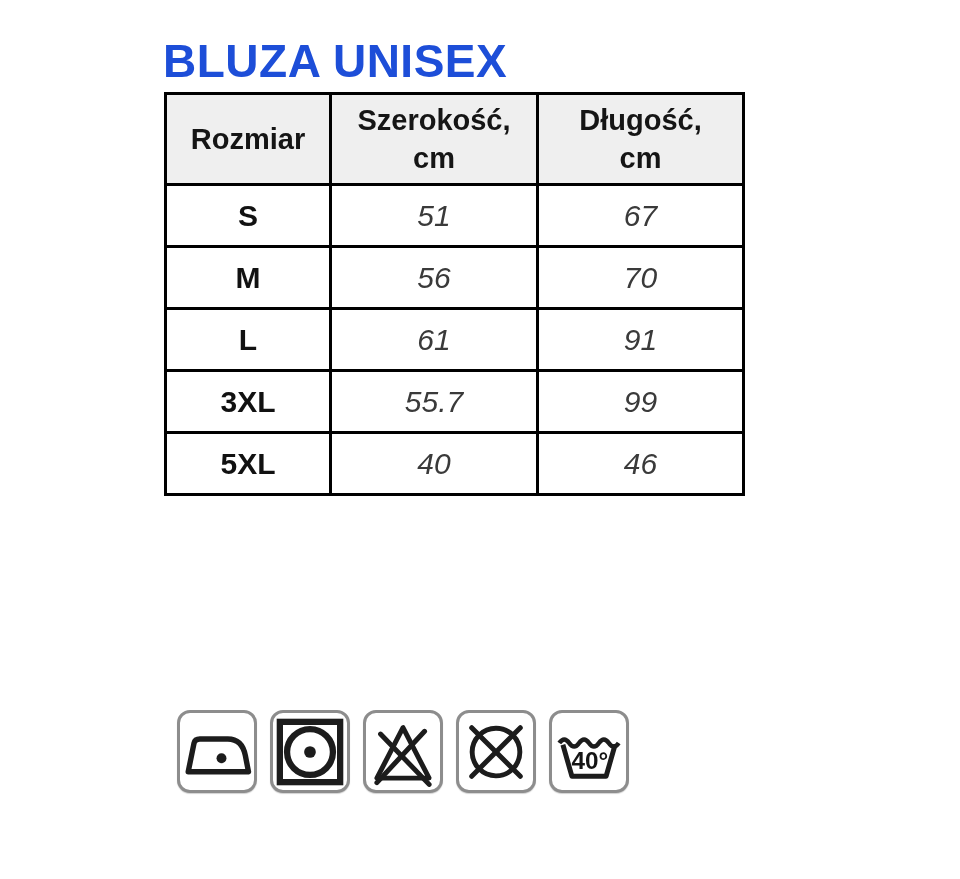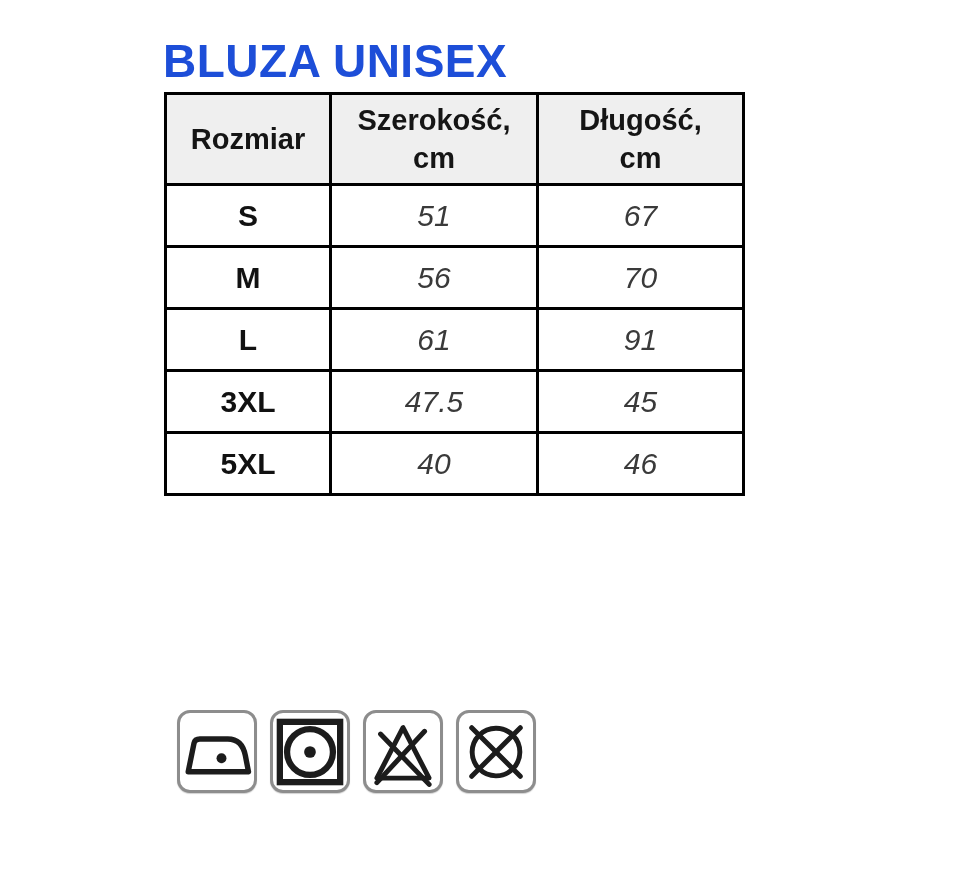--- a/index.html
+++ b/index.html
@@ -127,22 +127,22 @@
         <td class="value-cell">56</td>
         <td class="value-cell">70</td>
       </tr>
       <tr>
         <td class="size-cell">L</td>
         <td class="value-cell">61</td>
         <td class="value-cell">91</td>
       </tr>
       <tr>
         <td class="size-cell">3XL</td>
-        <td class="value-cell">47.5</td>
-        <td class="value-cell">45</td>
+        <td class="value-cell">55.7</td>
+        <td class="value-cell">99</td>
       </tr>
       <tr>
         <td class="size-cell">5XL</td>
         <td class="value-cell">40</td>
         <td class="value-cell">46</td>
       </tr>
     </tbody>
   </table>
 
   <div class="care-icons">
@@ -171,15 +171,22 @@
     </div>
 
     <div class="care-box">
       <svg width="72" height="72" viewBox="0 0 80 80">
         <circle cx="40" cy="40" r="26.5" fill="none" stroke="#1c1c1c" stroke-width="5.5"></circle>
         <line x1="13" y1="13" x2="67" y2="67" stroke="#1c1c1c" stroke-width="5.5" stroke-linecap="round"></line>
         <line x1="67" y1="13" x2="13" y2="67" stroke="#1c1c1c" stroke-width="5.5" stroke-linecap="round"></line>
       </svg>
     </div>
 
+    <div class="care-box">
+      <svg width="72" height="72" viewBox="0 0 80 80">
+        <path d="M7 30 q5.5 -8 11 0 t11 0 t11 0 t11 0 t11 0 t11 0" fill="none" stroke="#1c1c1c" stroke-width="5"></path>
+        <path d="M11 32 L21 67 H59 L69 32" fill="none" stroke="#1c1c1c" stroke-width="5.5" stroke-linejoin="round"></path>
+        <text x="41" y="59" text-anchor="middle" font-size="27" font-weight="bold" fill="#141414" font-family="Liberation Sans, sans-serif">40°</text>
+      </svg>
+    </div>
 
   </div>
 </div>
 
 </body></html>

